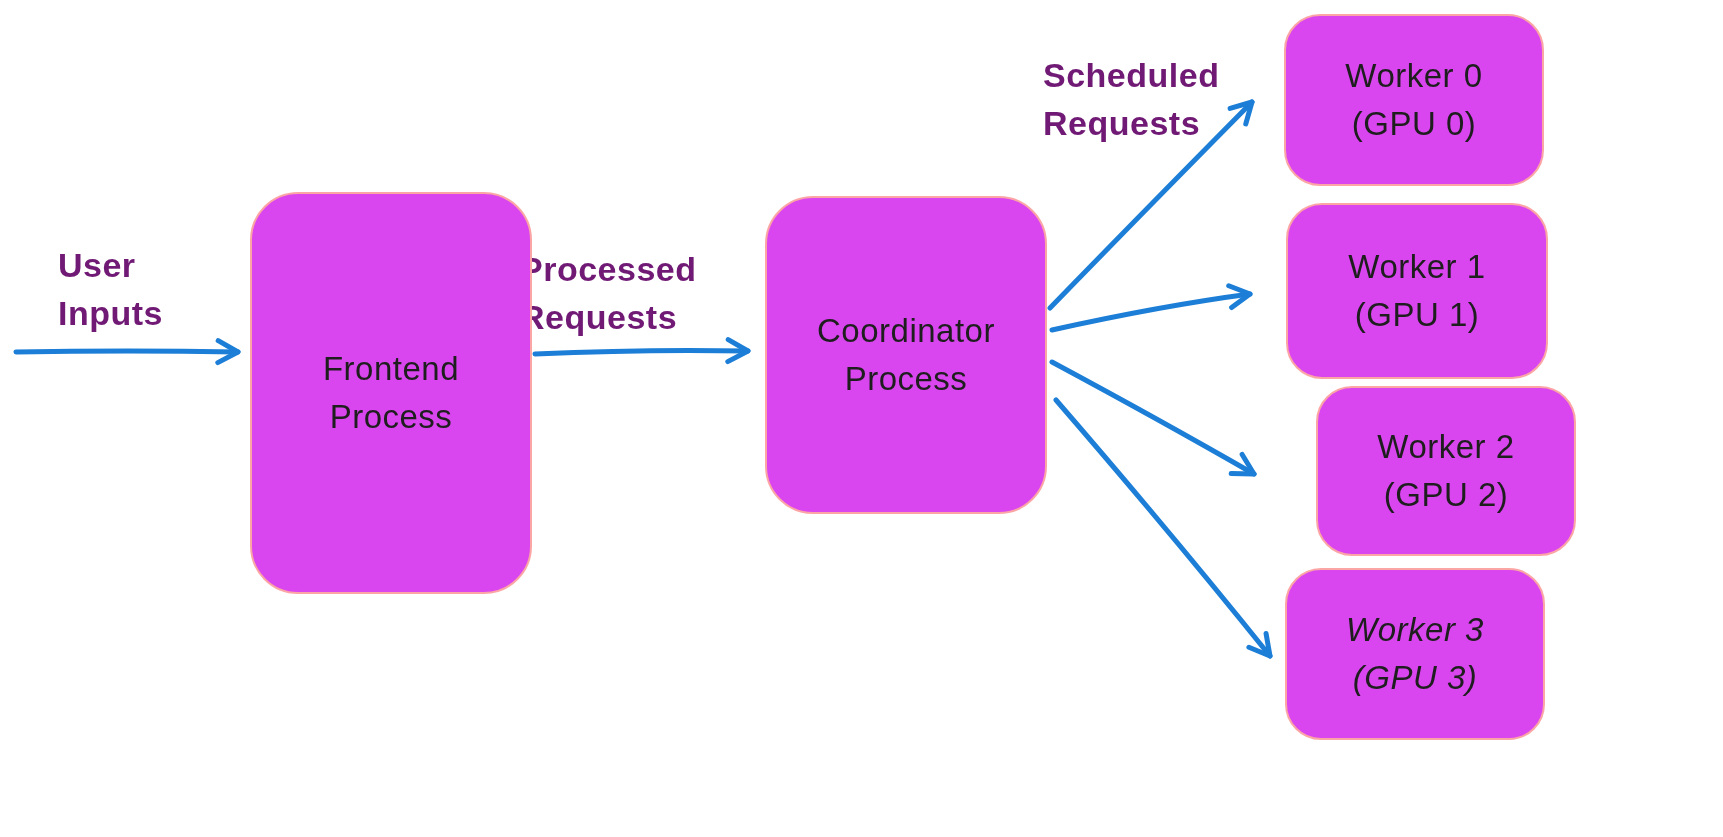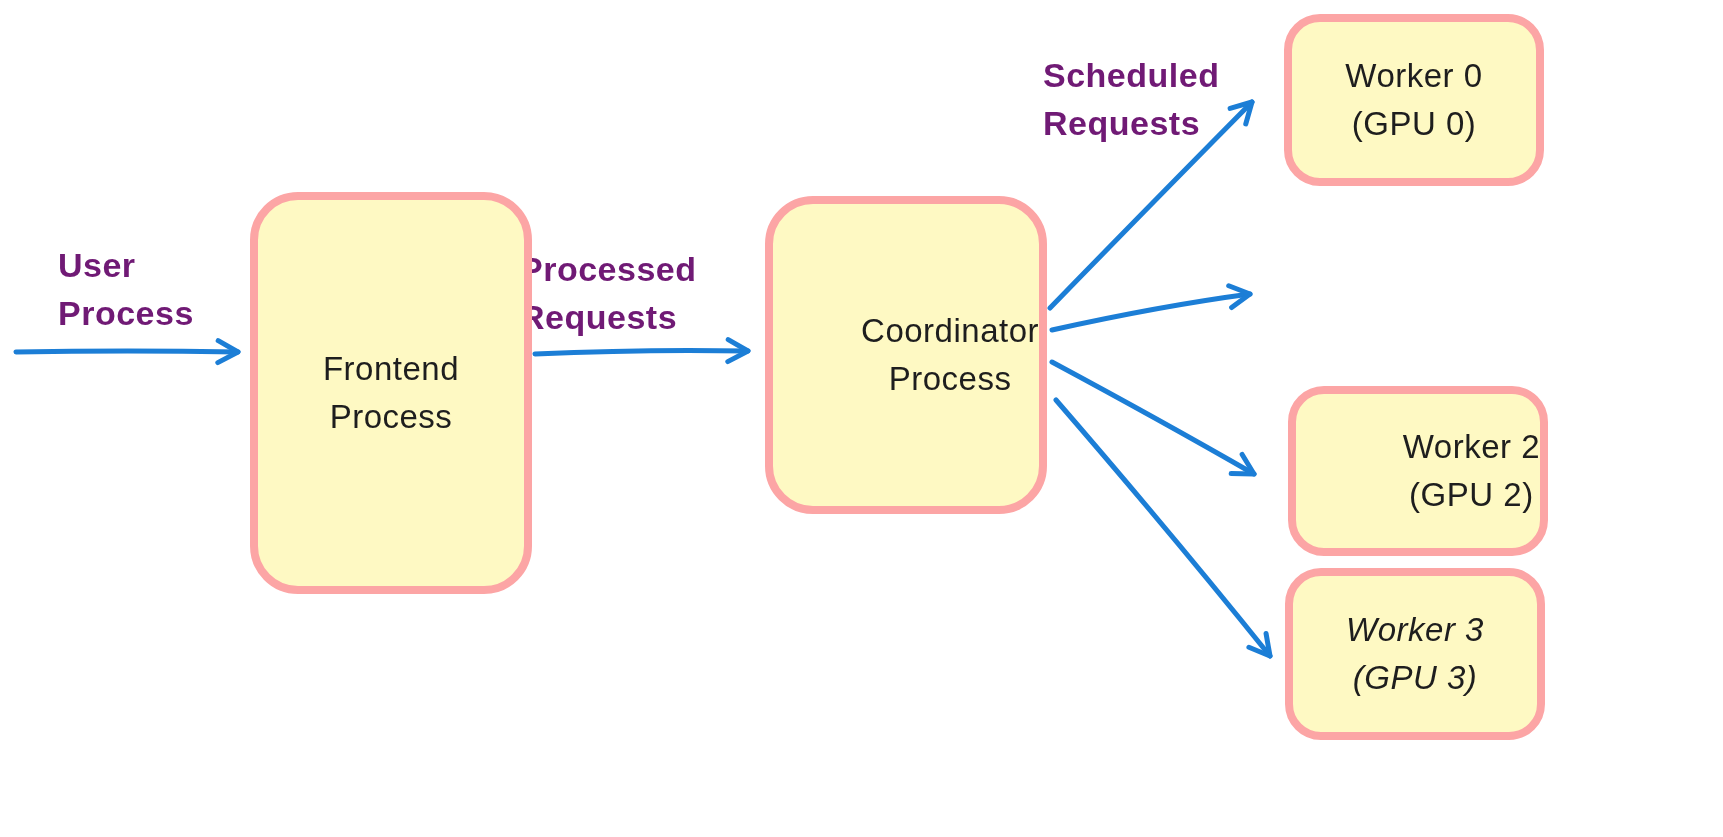--- a/index.html
+++ b/index.html
@@ -18,23 +18,23 @@
   #edges-layer {
     position: absolute;
     left: 0;
     top: 0;
     width: 1723px;
     height: 837px;
     pointer-events: none;
   }
   .node {
     position: absolute;
-    border: 8px solid #fca5a5;
+    border: 2px solid #fca5a5;
     border-radius: 48px;
-    background: #fef9c3;
+    background: #d946ef;
     display: flex;
     align-items: center;
     justify-content: center;
     box-sizing: border-box;
   }
   .node .label {
     font-size: 33px;
     line-height: 1.45;
     color: #1e1e1e;
     text-align: center;
@@ -73,45 +73,49 @@
     <path d="M 1050 308 Q 1155 200 1252 102" fill="none" stroke="#1c7ed6" stroke-width="5" stroke-linecap="round" marker-end="url(#arrowhead)"></path>
 
     <path d="M 1052 330 Q 1160 306 1250 294" fill="none" stroke="#1c7ed6" stroke-width="5" stroke-linecap="round" marker-end="url(#arrowhead)"></path>
 
     <path d="M 1052 362 Q 1160 420 1254 474" fill="none" stroke="#1c7ed6" stroke-width="5" stroke-linecap="round" marker-end="url(#arrowhead)"></path>
 
     <path d="M 1056 400 Q 1172 534 1270 656" fill="none" stroke="#1c7ed6" stroke-width="5" stroke-linecap="round" marker-end="url(#arrowhead)"></path>
   </svg>
 
   <div class="edge-label" style="left:58px; top:242px;">User
-Process</div>
+Inputs</div>
 
   <div class="edge-label" style="left:520px; top:246px;">Processed
 Requests</div>
 
   <div class="edge-label" style="left:1043px; top:52px;">Scheduled
 Requests</div>
 
   <div class="node" style="left:250px; top:192px; width:282px; height:402px;">
     <div class="label">Frontend
 Process</div>
   </div>
 
-  <div class="node" style="left:765px; top:196px; width:282px; height:318px;justify-content:flex-end;">
+  <div class="node" style="left:765px; top:196px; width:282px; height:318px;">
     <div class="label">Coordinator
 Process</div>
   </div>
 
   <div class="node worker" style="left:1284px; top:14px; width:260px; height:172px;">
     <div class="label">Worker 0
 (GPU 0)</div>
   </div>
 
+  <div class="node worker" style="left:1286px; top:203px; width:262px; height:176px;">
+    <div class="label">Worker 1
+(GPU 1)</div>
+  </div>
 
-  <div class="node worker" style="left:1288px; top:386px; width:260px; height:170px;justify-content:flex-end;">
+  <div class="node worker" style="left:1316px; top:386px; width:260px; height:170px;">
     <div class="label">Worker 2
 (GPU 2)</div>
   </div>
 
   <div class="node worker" style="left:1285px; top:568px; width:260px; height:172px;font-style:italic;">
     <div class="label">Worker 3
 (GPU 3)</div>
   </div>
 
 </div>

